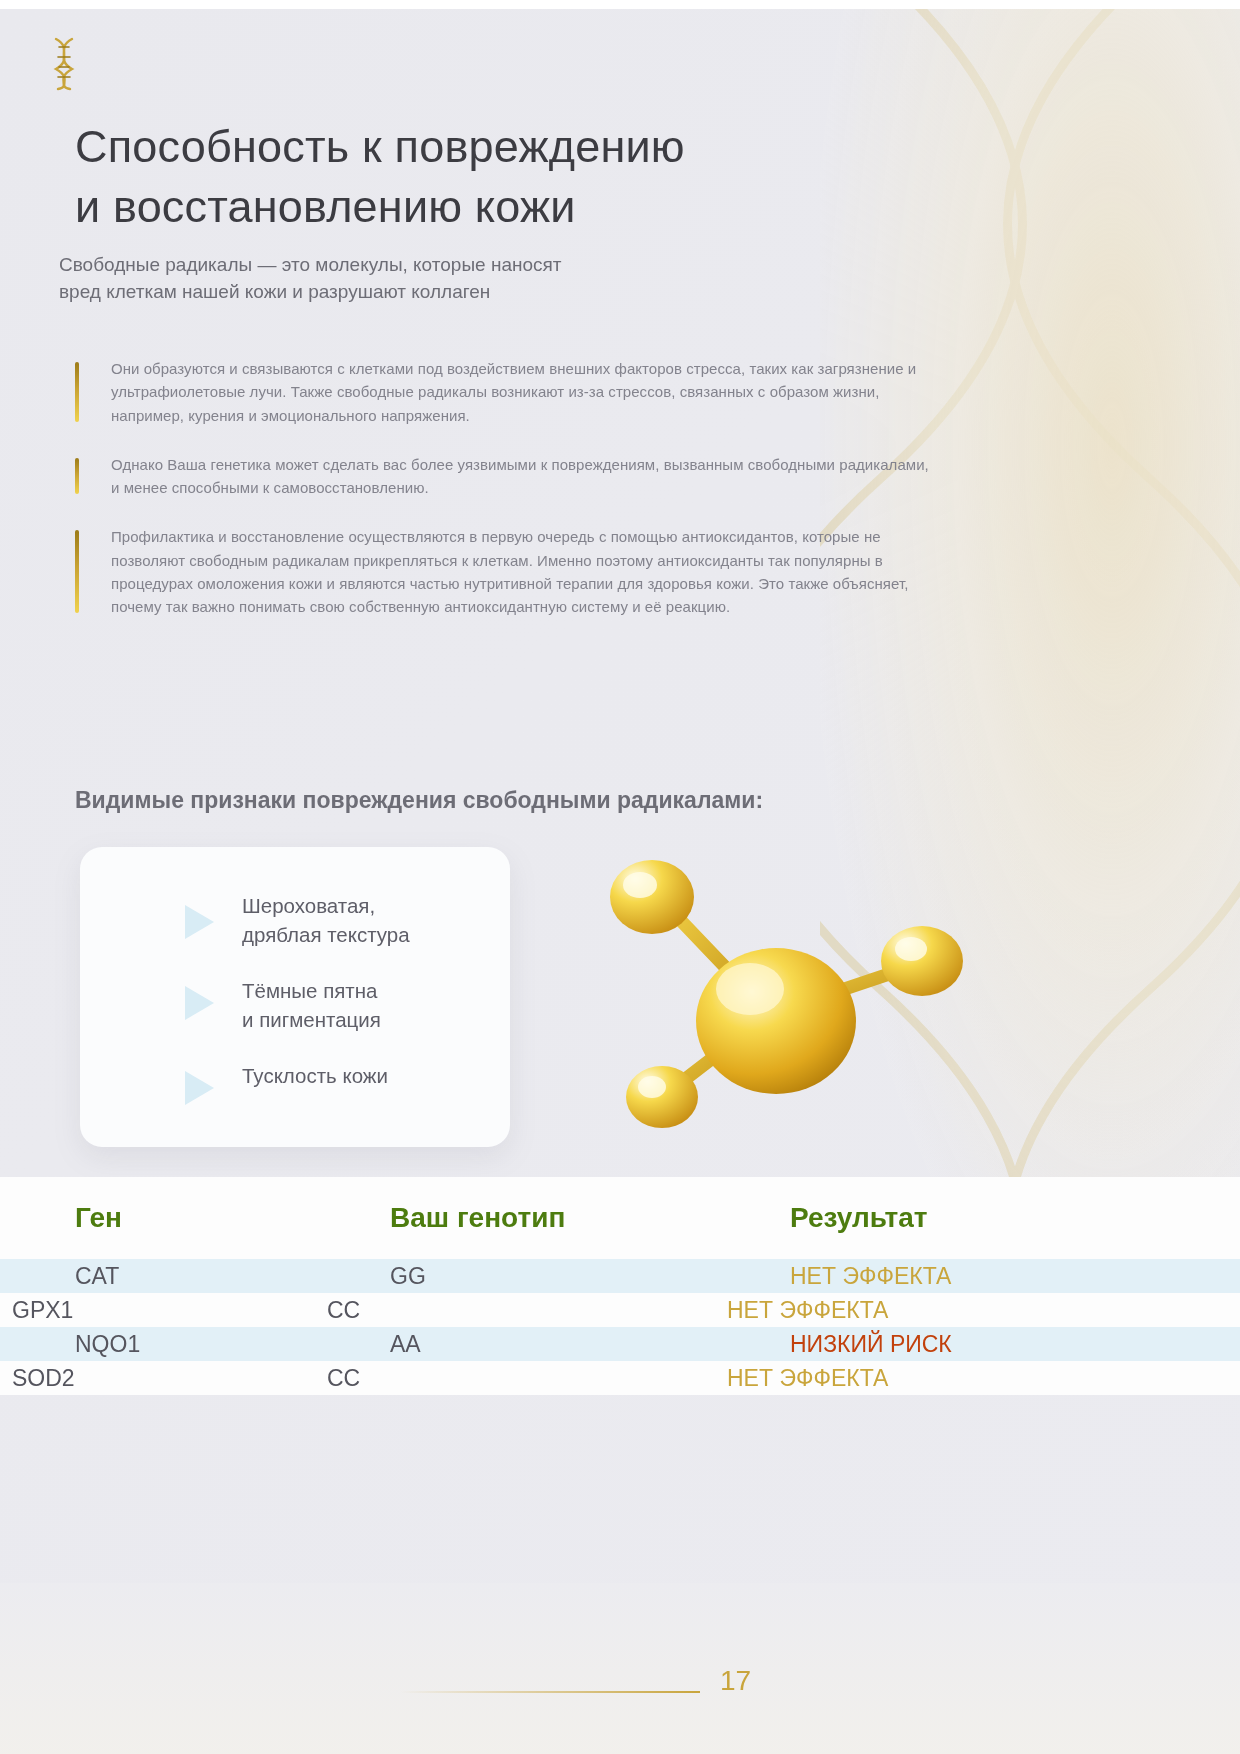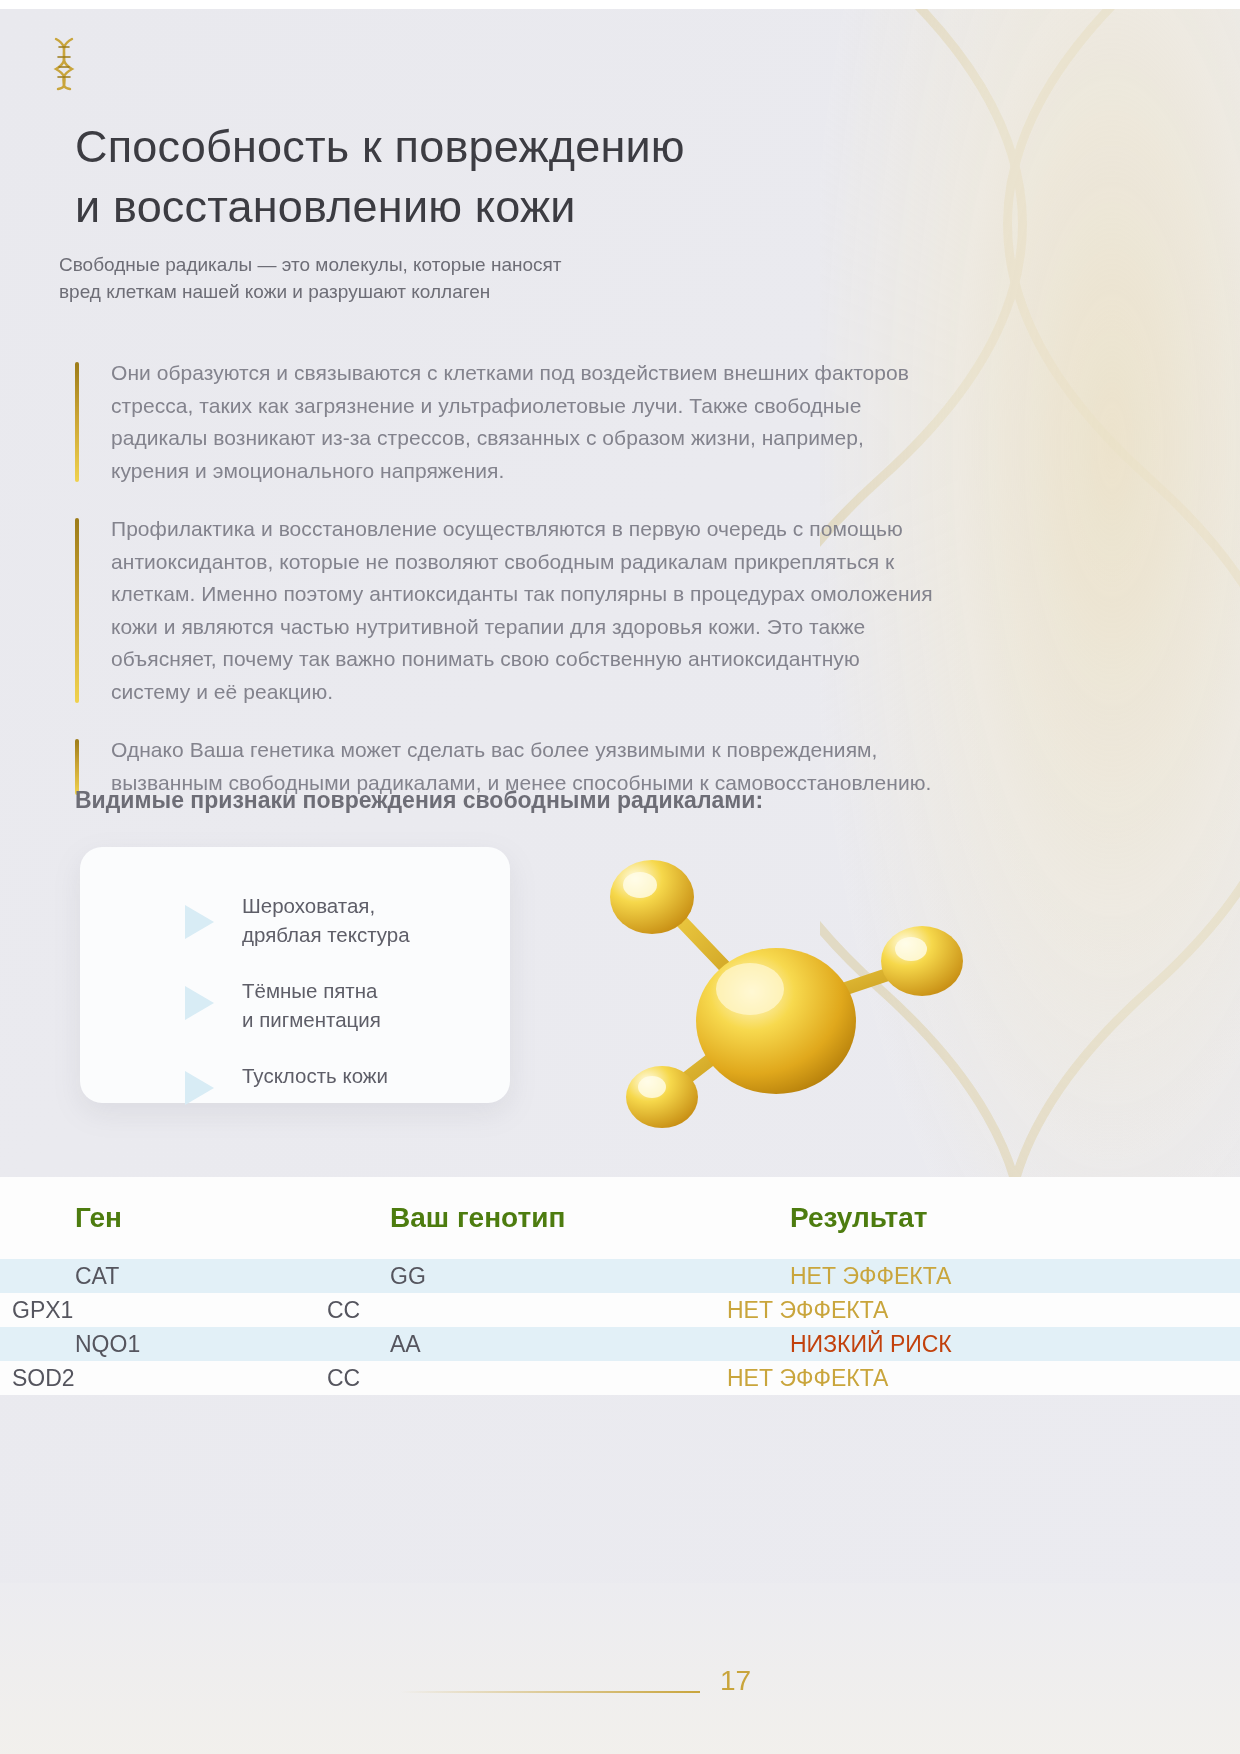--- a/index.html
+++ b/index.html
@@ -56,34 +56,34 @@
     position: relative;
     padding-left: 36px;
     margin-bottom: 26px;
   }
   .block .bar {
     position: absolute; left: 0; top: 5px; bottom: 5px;
     width: 4px; border-radius: 2px;
     background: linear-gradient(180deg,#9c7b18 0%, #c9a333 45%, #f0d24e 100%);
   }
   .block p {
-    font-size: 21px; line-height: 1.55;
+    font-size: 15px; line-height: 1.55;
     font-weight: 300; color: #83838d;
     letter-spacing: .05px;
   }
 
   .signs-heading {
     position: absolute; left: 75px; top: 778px;
     font-size: 23px; font-weight: 700; color: #6d6d76;
   }
 
   
   .signs-card {
     position: absolute; left: 80px; top: 838px;
-    width: 430px; height: 256px;
+    width: 430px; height: 300px;
     background: #fbfcfd;
     border-radius: 22px;
     box-shadow: 0 10px 28px rgba(120,125,140,.13);
     padding: 44px 0 0 0;
   }
   .sign-row {
     display: flex; align-items: flex-start;
     padding: 0 0 0 30px;
     margin-bottom: 27px;
   }
@@ -213,25 +213,25 @@
   <div class="subtitle" style="white-space:pre-line">Свободные радикалы — это молекулы, которые наносят
 вред клеткам нашей кожи и разрушают коллаген</div>
 
   <div class="blocks">
     <div class="block">
       <span class="bar"></span>
       <p>Они образуются и связываются с клетками под воздействием внешних факторов стресса, таких как загрязнение и ультрафиолетовые лучи. Также свободные радикалы возникают из-за стрессов, связанных с образом жизни, например, курения и эмоционального напряжения.</p>
     </div>
     <div class="block">
       <span class="bar"></span>
-      <p>Профилактика и восстановление осуществляются в первую очередь с помощью антиоксидантов, которые не позволяют свободным радикалам прикрепляться к клеткам. Именно поэтому антиоксиданты так популярны в процедурах омоложения кожи и являются частью нутритивной терапии для здоровья кожи. Это также объясняет, почему так важно понимать свою собственную антиоксидантную систему и её реакцию.</p>
+      <p>Однако Ваша генетика может сделать вас более уязвимыми к повреждениям, вызванным свободными радикалами, и менее способными к самовосстановлению.</p>
     </div>
     <div class="block">
       <span class="bar"></span>
-      <p>Однако Ваша генетика может сделать вас более уязвимыми к повреждениям, вызванным свободными радикалами, и менее способными к самовосстановлению.</p>
+      <p>Профилактика и восстановление осуществляются в первую очередь с помощью антиоксидантов, которые не позволяют свободным радикалам прикрепляться к клеткам. Именно поэтому антиоксиданты так популярны в процедурах омоложения кожи и являются частью нутритивной терапии для здоровья кожи. Это также объясняет, почему так важно понимать свою собственную антиоксидантную систему и её реакцию.</p>
     </div>
   </div>
 
   <div class="signs-heading">Видимые признаки повреждения свободными радикалами:</div>
 
   <div class="signs-card">
     <div class="sign-row">
       <span class="tri"></span>
       <span class="sign-text">Шероховатая,
 дряблая текстура</span>

